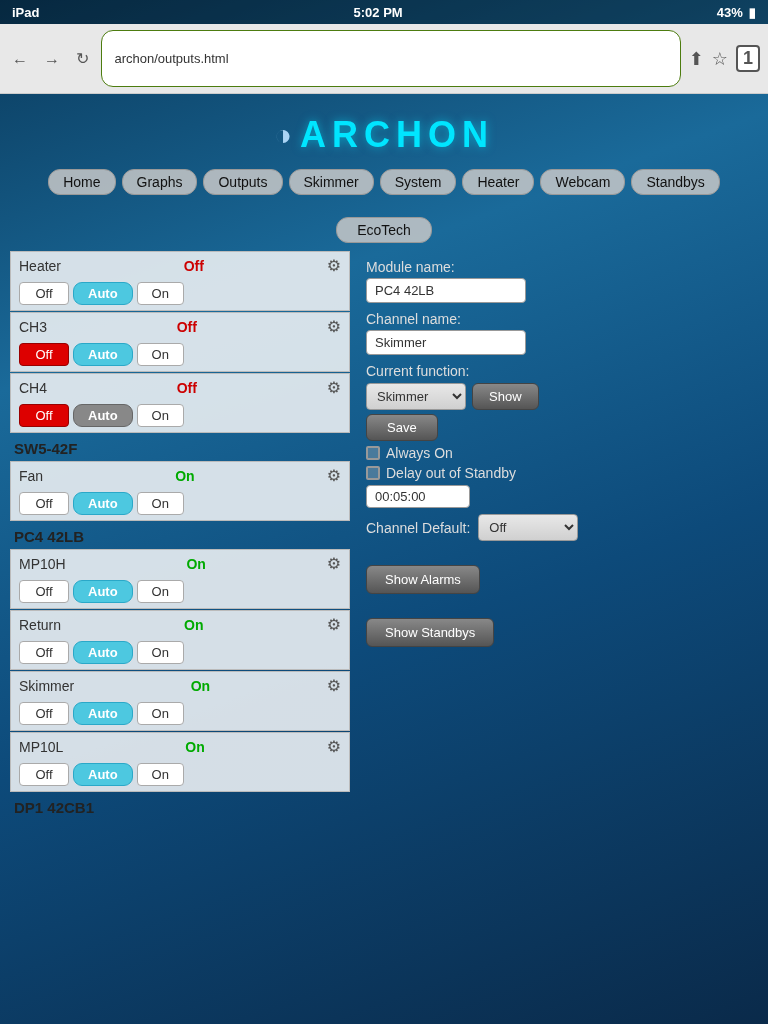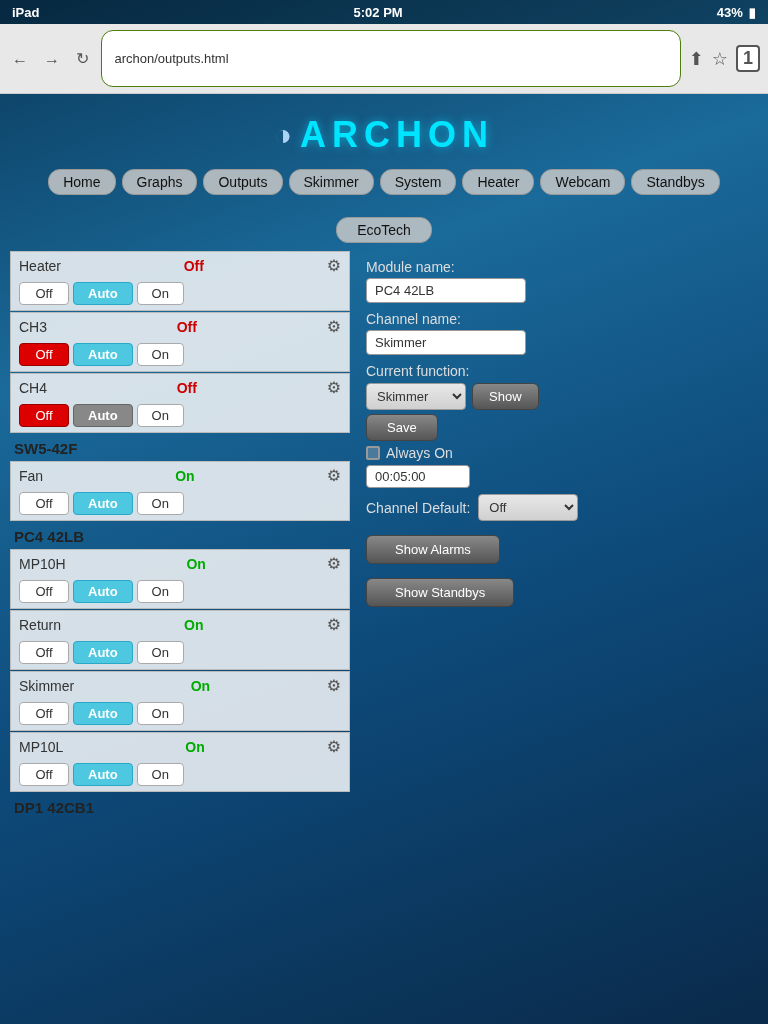--- a/index.html
+++ b/index.html
@@ -187,21 +187,21 @@
       border-radius: 4px;
       padding: 3px 14px;
       font-size: 13px;
       color: white;
       cursor: pointer;
       min-width: 50px;
     }
     .btn-auto {
       background: #4dc8e0;
       border: 1px solid #2aa8c8;
-      border-radius: 4px;
+      border-radius: 9px;
       padding: 3px 14px;
       font-size: 13px;
       color: white;
       font-weight: 600;
       cursor: pointer;
       min-width: 55px;
     }
     .btn-on {
       background: white;
       border: 1px solid #aaa;
@@ -299,25 +299,25 @@
       align-items: center;
       gap: 8px;
       margin-top: 6px;
       font-size: 14px;
       color: #ddd;
     }
     .action-btn {
       background: linear-gradient(to bottom, #888, #555);
       border: 1px solid #444;
       border-radius: 6px;
-      padding: 6px 28px;
+      padding: 6px 18px;
       font-size: 13px;
       color: white;
       cursor: pointer;
-      margin-top: 14px;
+      margin-top: 24px;
       display: block;
     }
   </style>
 </head>
 <body>
 
 <div class="status-bar">
   <span>iPad</span>
   <span>5:02 PM</span>
   <div class="status-right">
@@ -494,20 +494,24 @@
         </select>
         <button class="show-btn">Show</button>
       </div>
 
       <button class="save-btn">Save</button>
 
       <div class="checkbox-row">
         <span class="checkbox-item"></span>
         <span>Always On</span>
       </div>
+      <div class="checkbox-row">
+        <span class="checkbox-item"></span>
+        <span>Delay out of Standby</span>
+      </div>
       <div style="margin-top:4px;">
         <input class="time-input" type="text" value="00:05:00" style="">
       </div>
 
       <div class="default-row">
         <span>Channel Default:</span>
         <select class="select-input" style="width:70px;">
           <option>Off</option>
           <option>On</option>
         </select>

